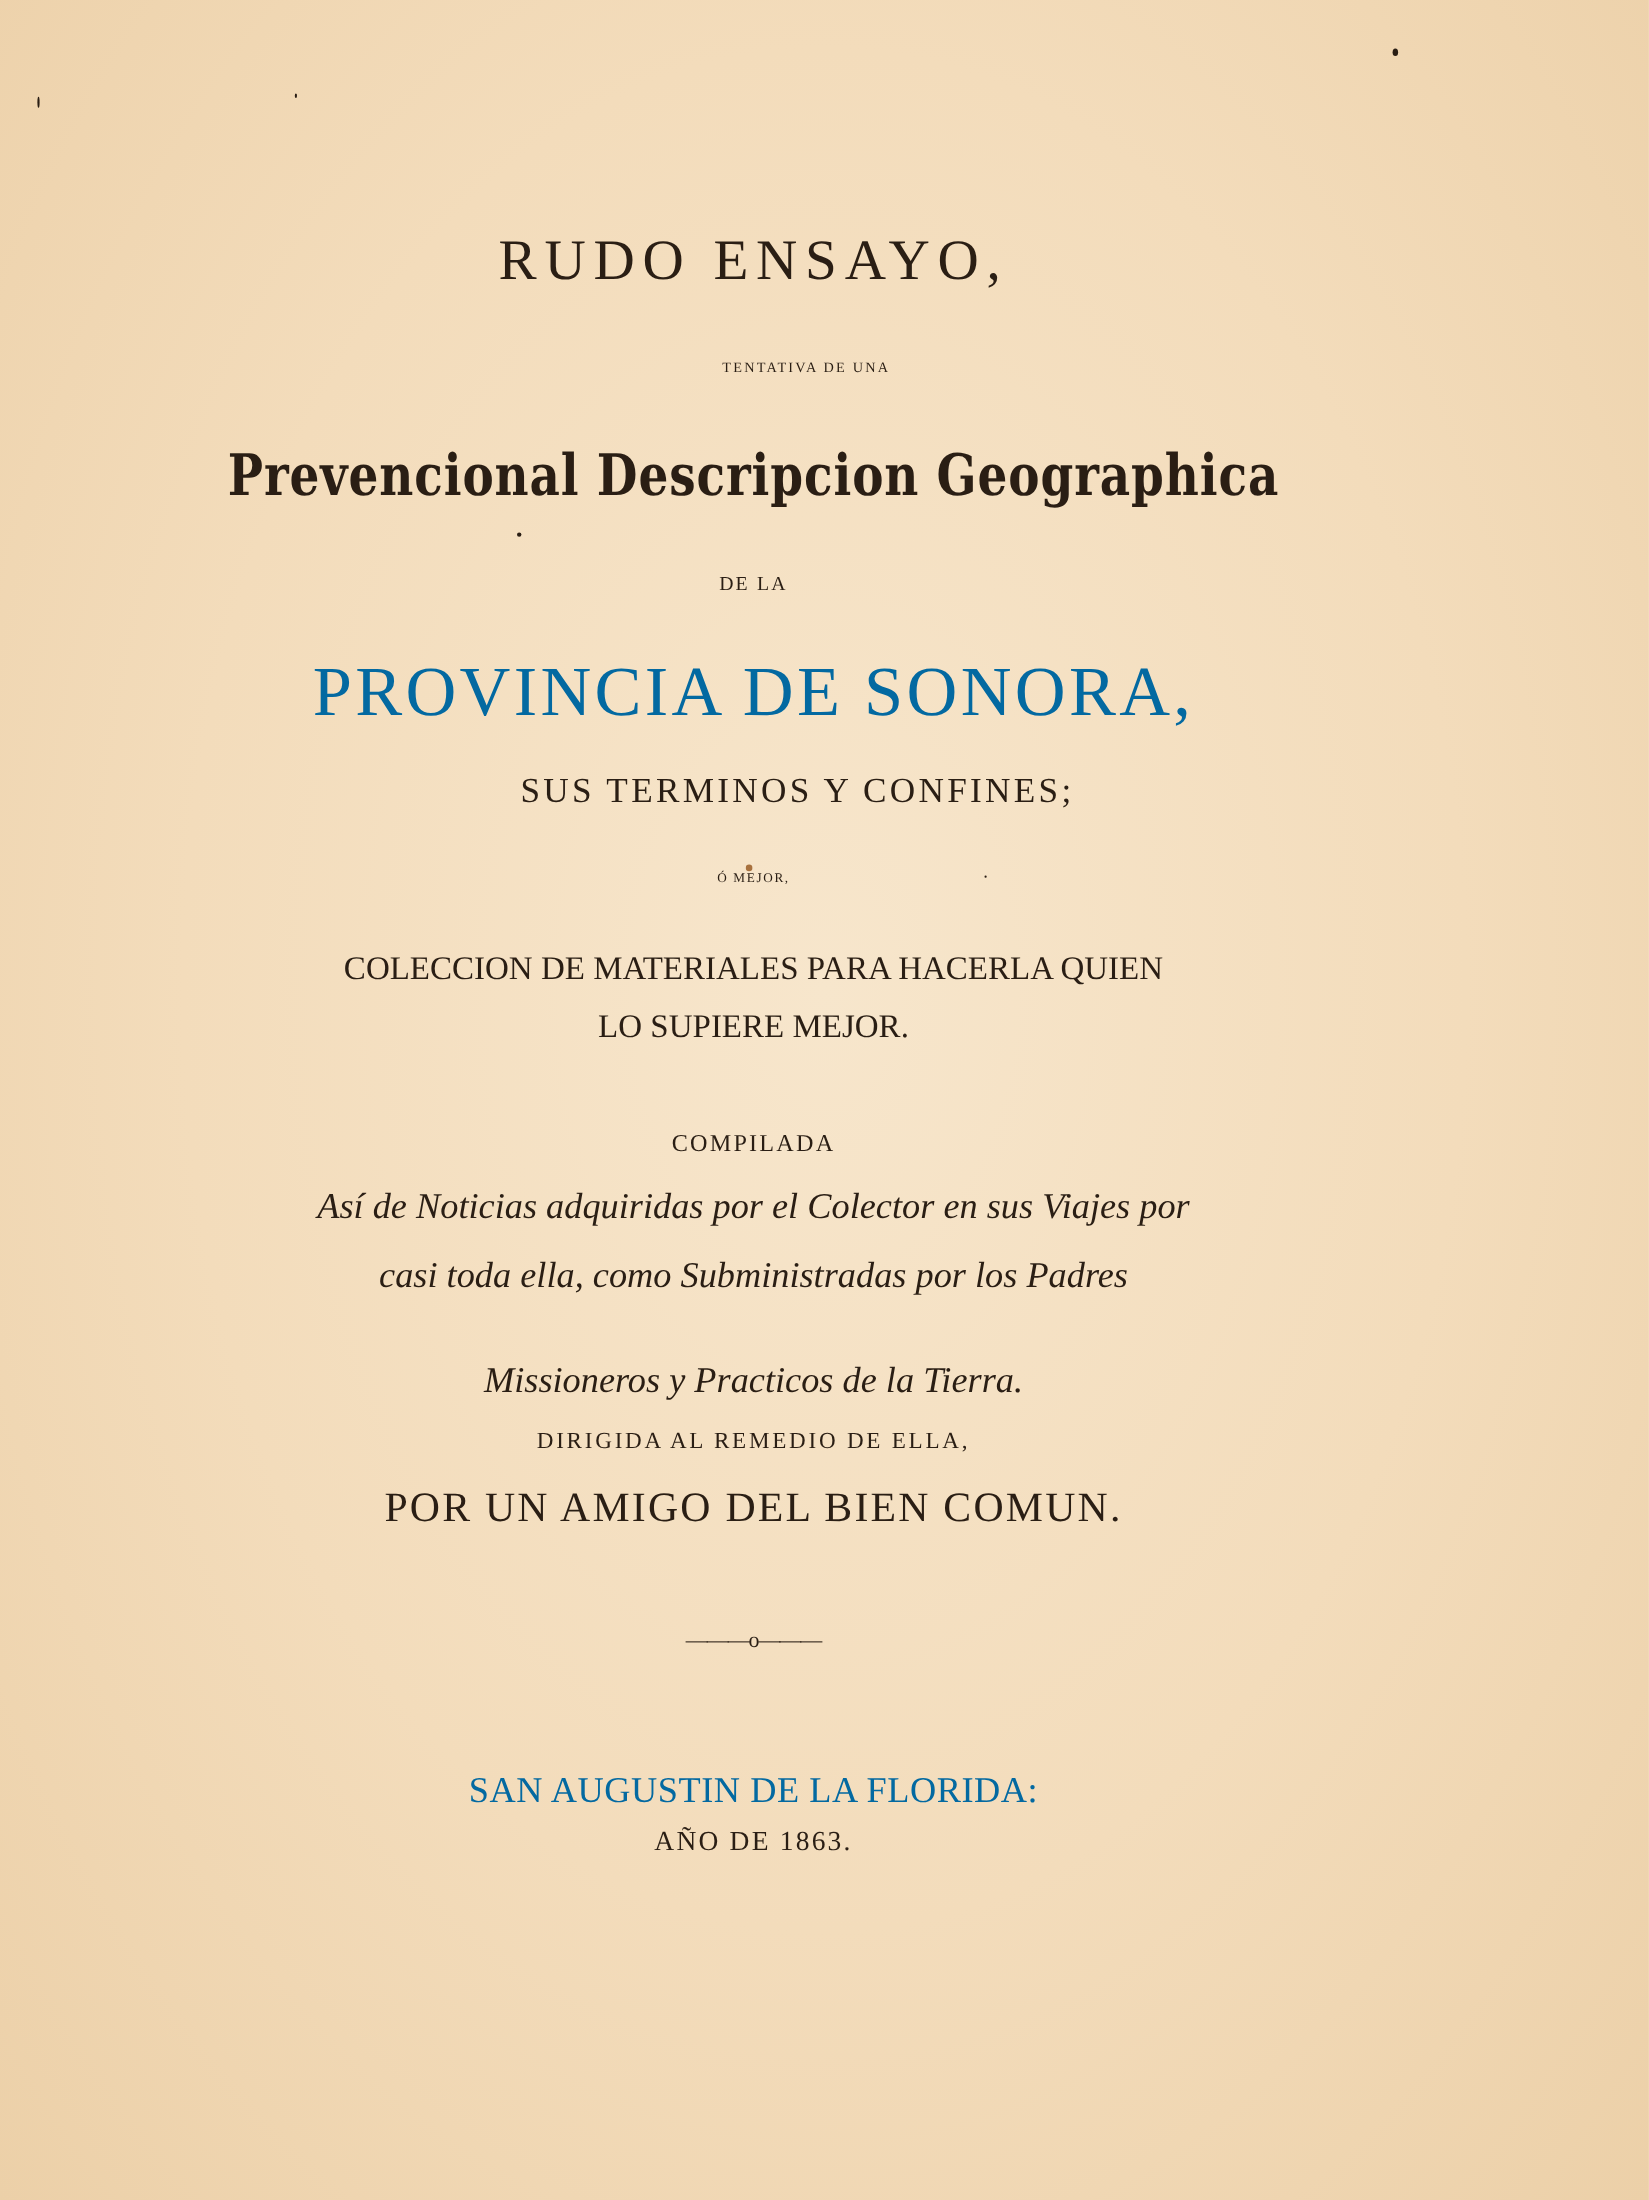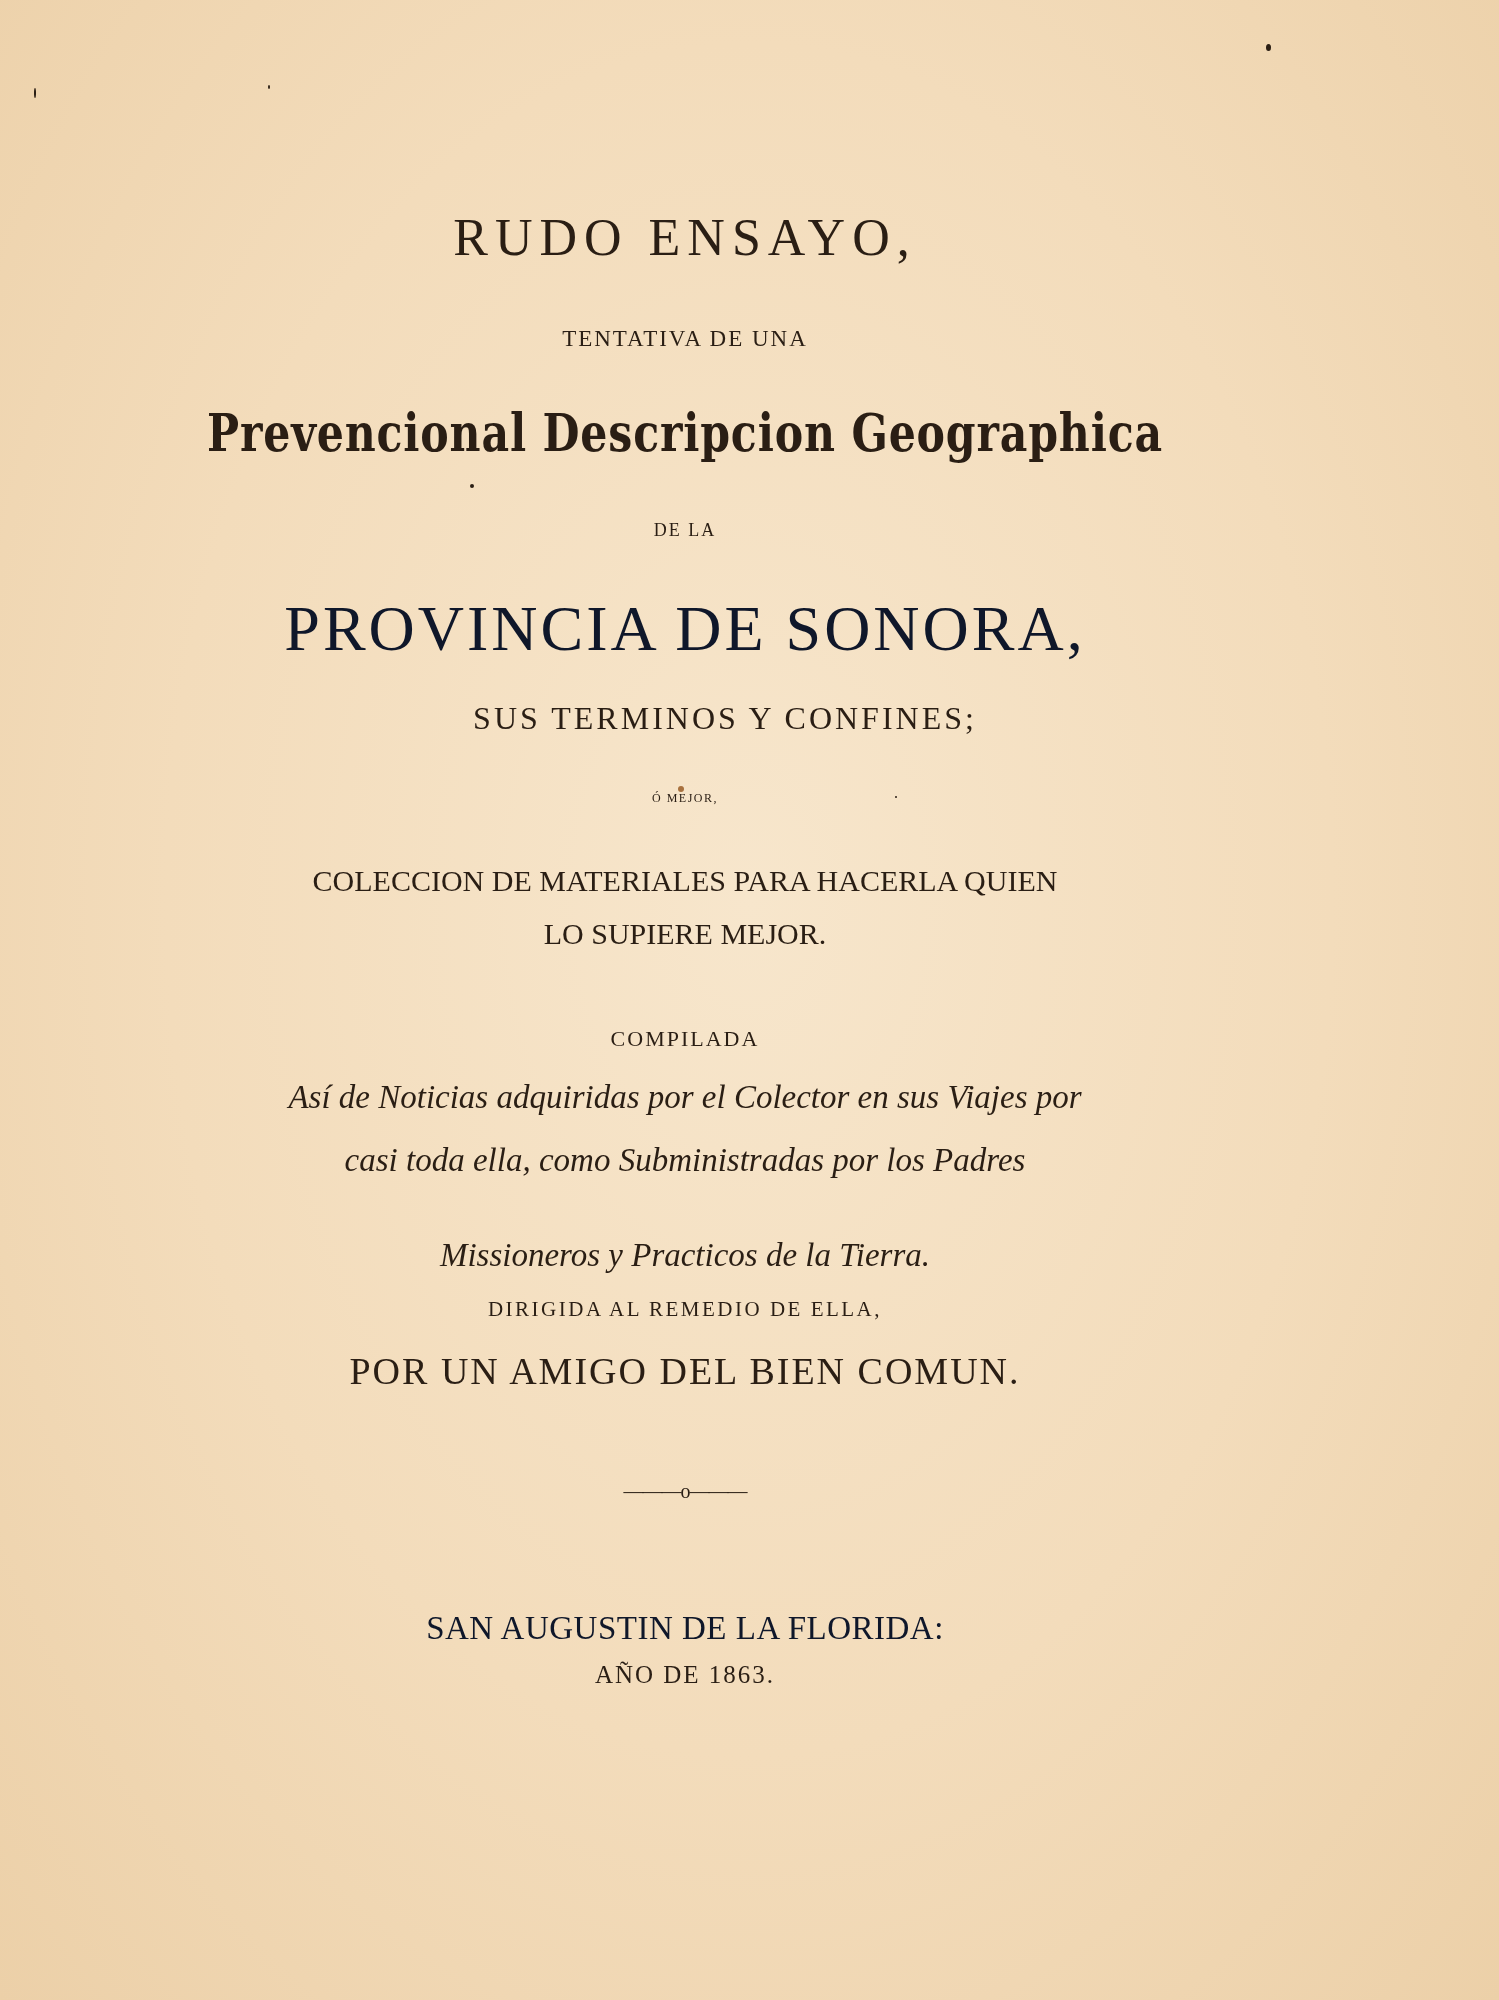--- a/index.html
+++ b/index.html
@@ -8,31 +8,31 @@
     background: radial-gradient(ellipse at 50% 45%, #f7e6cc 0%, #f3dcbb 55%, #ecd0a8 100%);
     position: relative;
     font-family: "Liberation Serif", "DejaVu Serif", serif;
     color: #2a1e14;
   }
   .page { position: absolute; left: 0; top: 0; width: 1470px; height: 2000px; }
   .line {
     position: absolute; left: 0; width: 1370px; text-align: center;
     white-space: nowrap;
   }
-  .red { color: #0f172a; }
+  .red { color: #0369a1; }
   .speck { position: absolute; background: #2a1e14; border-radius: 50%; }
 </style>
 </head>
 <body>
 
 <div class="page">
 
   <div class="line" style="top:208px; font-size:52px; letter-spacing:7px;">RUDO ENSAYO,</div>
 
-  <div class="line" style="top:326px; font-size:23px; letter-spacing:2px;">TENTATIVA DE UNA</div>
+  <div class="line" style="top:326px; font-size:13px; letter-spacing:2px;padding-left:48px;">TENTATIVA DE UNA</div>
 
   <div class="line" style="top:402px; font-size:52px; font-weight:bold; font-family:'DejaVu Serif', serif; transform:scaleX(0.82); transform-origin:685px 0; letter-spacing:1px;">Prevencional Descripcion Geographica</div>
 
   <div class="line" style="top:520px; font-size:18px; letter-spacing:2px;">DE LA</div>
 
   <div class="line red" style="top:592px; font-size:64px; letter-spacing:3px;">PROVINCIA DE SONORA,</div>
 
   <div class="line" style="top:700px; font-size:32px; letter-spacing:3px;padding-left:40px;">SUS TERMINOS Y CONFINES;</div>
 
   <div class="line" style="top:791px; font-size:12px; letter-spacing:1.5px;">Ó MEJOR,</div>

